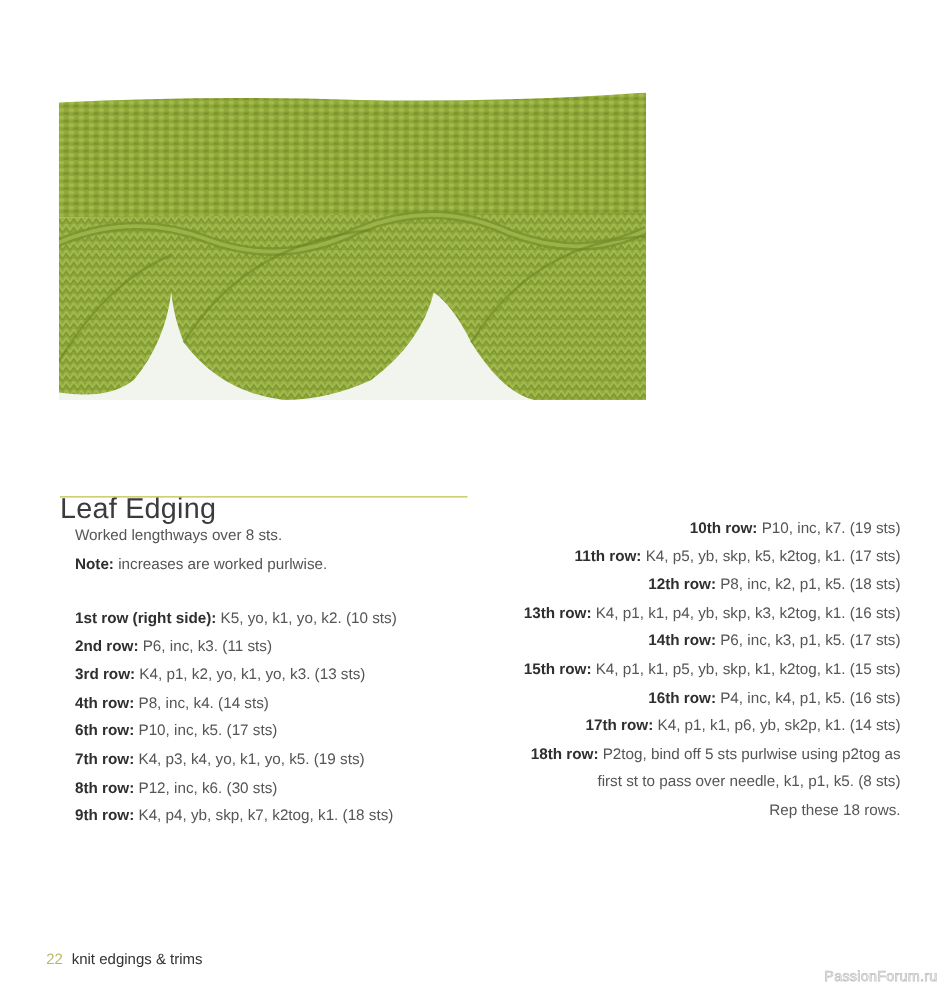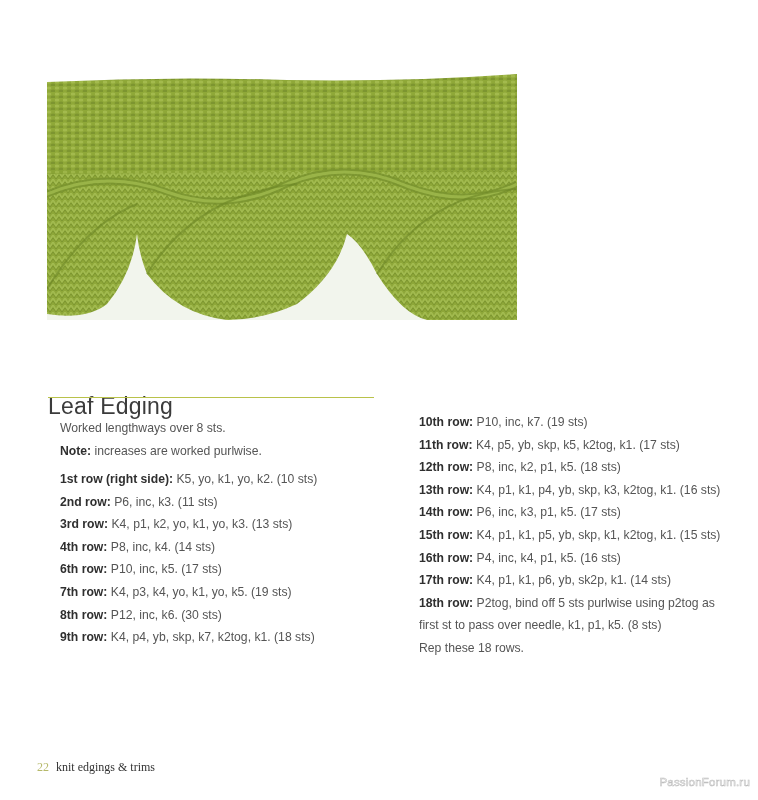--- a/index.html
+++ b/index.html
@@ -46,32 +46,32 @@
     .text b {
       font-weight: bold;
       color: #2f2f2f;
     }
     .intro {
       position: absolute;
       left: 48px; top: 417px;
     }
     .col-left {
       position: absolute;
-      left: 48px; top: 468px;
+      left: 48px; top: 483px;
     }
     .col-right {
       position: absolute;
-      left: 407px; top: 411px;
+      left: 407px; top: 411px; text-align: right;
     }
     .line { display: block; height: 22.6px; }
 
     .footer {
       position: absolute;
       left: 37px; top: 760px;
-      font-family: Liberation Serif, serif;
+      font-family: Liberation Sans, sans-serif;
       font-size: 12px;
       color: #333;
       text-align: center;
     }
     .footer .pnum { color: #b6b96a; margin-right: 7px; }
 
     .watermark {
       position: absolute;
       right: 8px; top: 776px;
       font-size: 11.5px;

